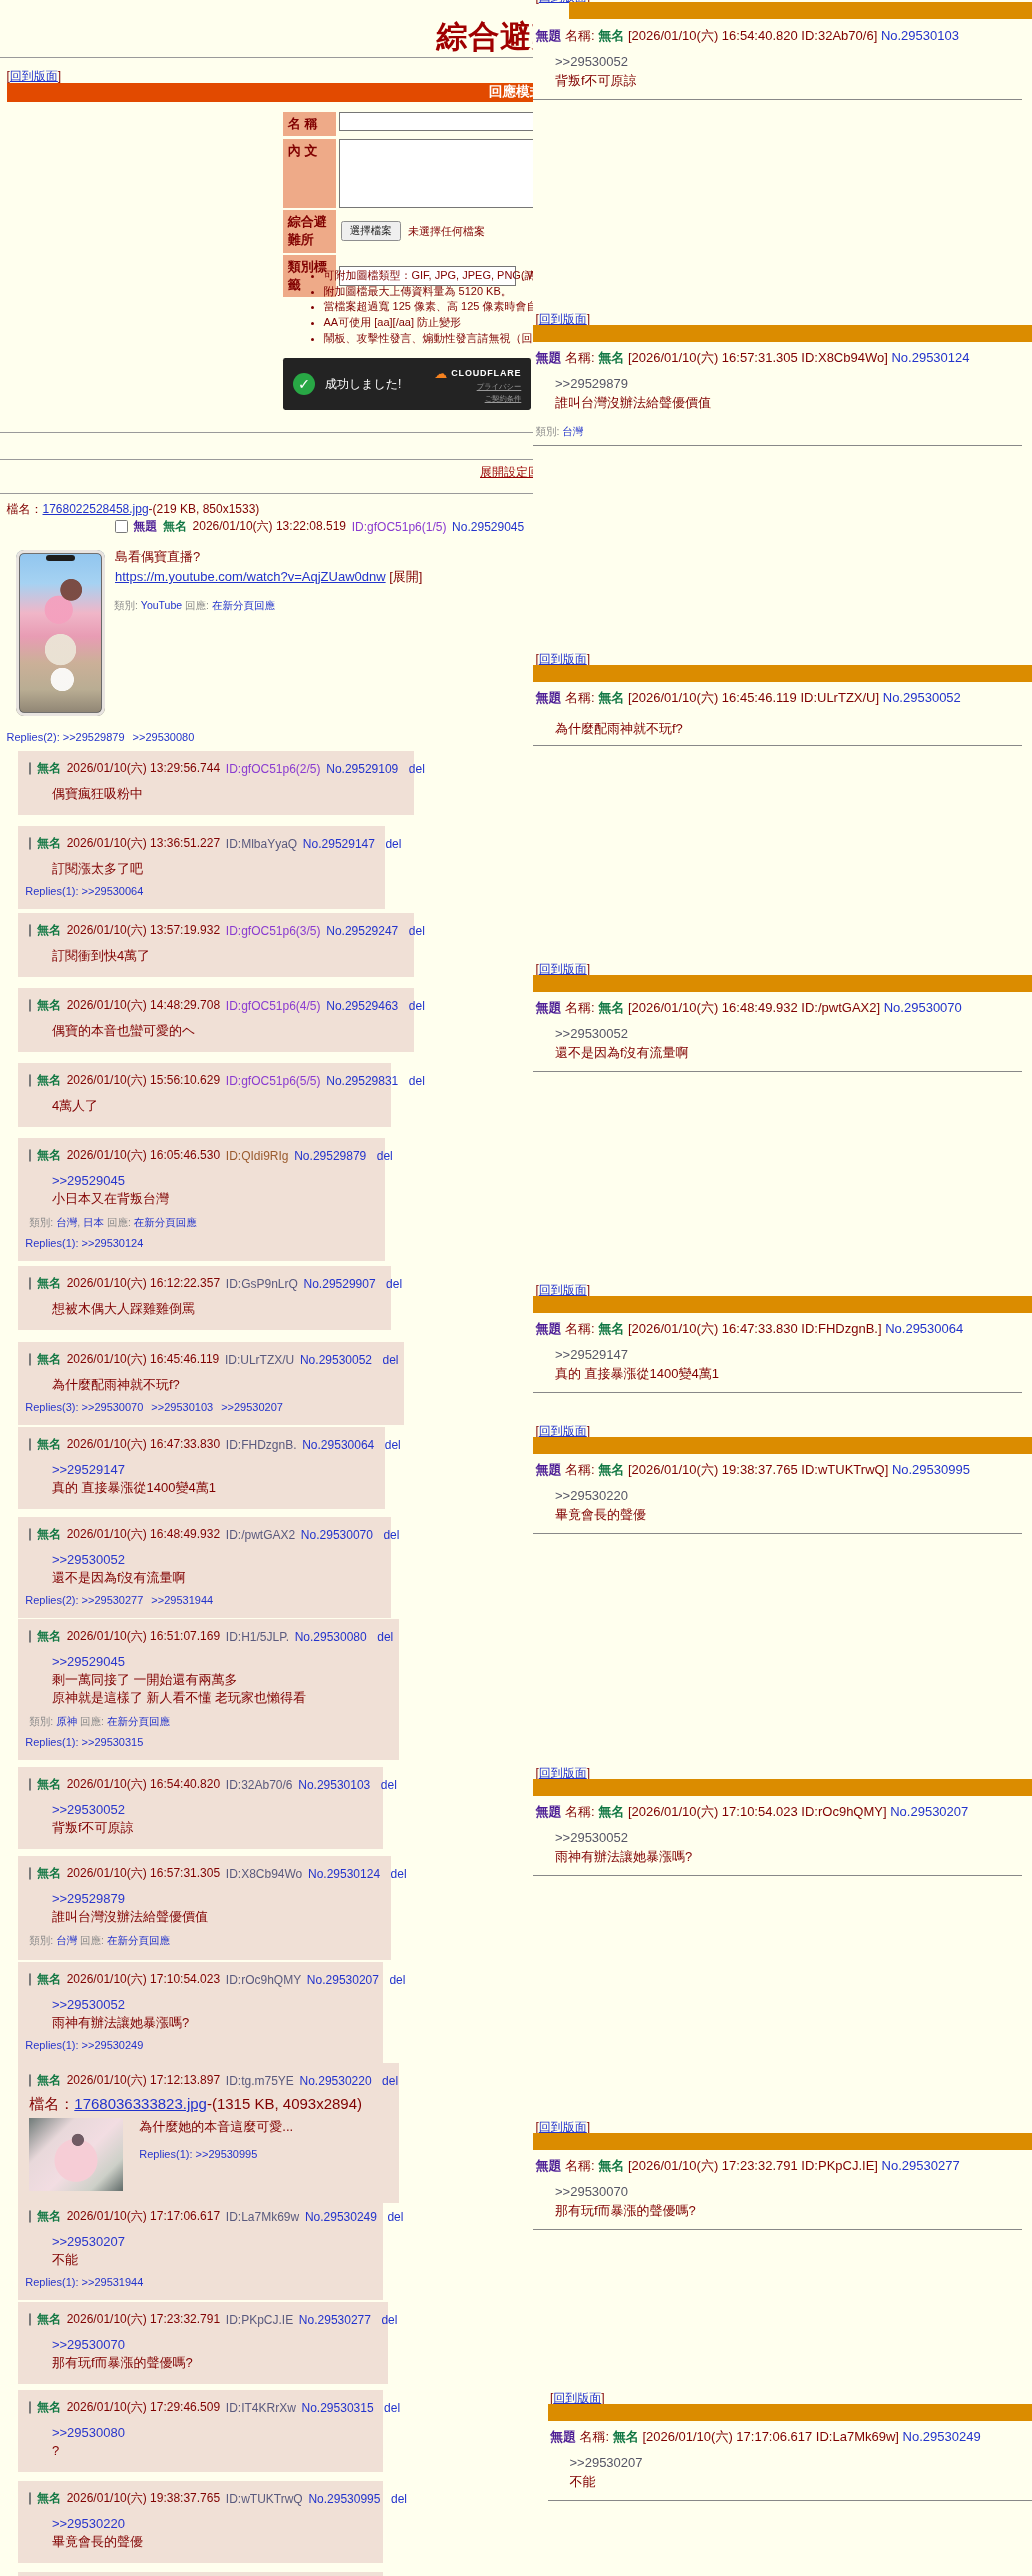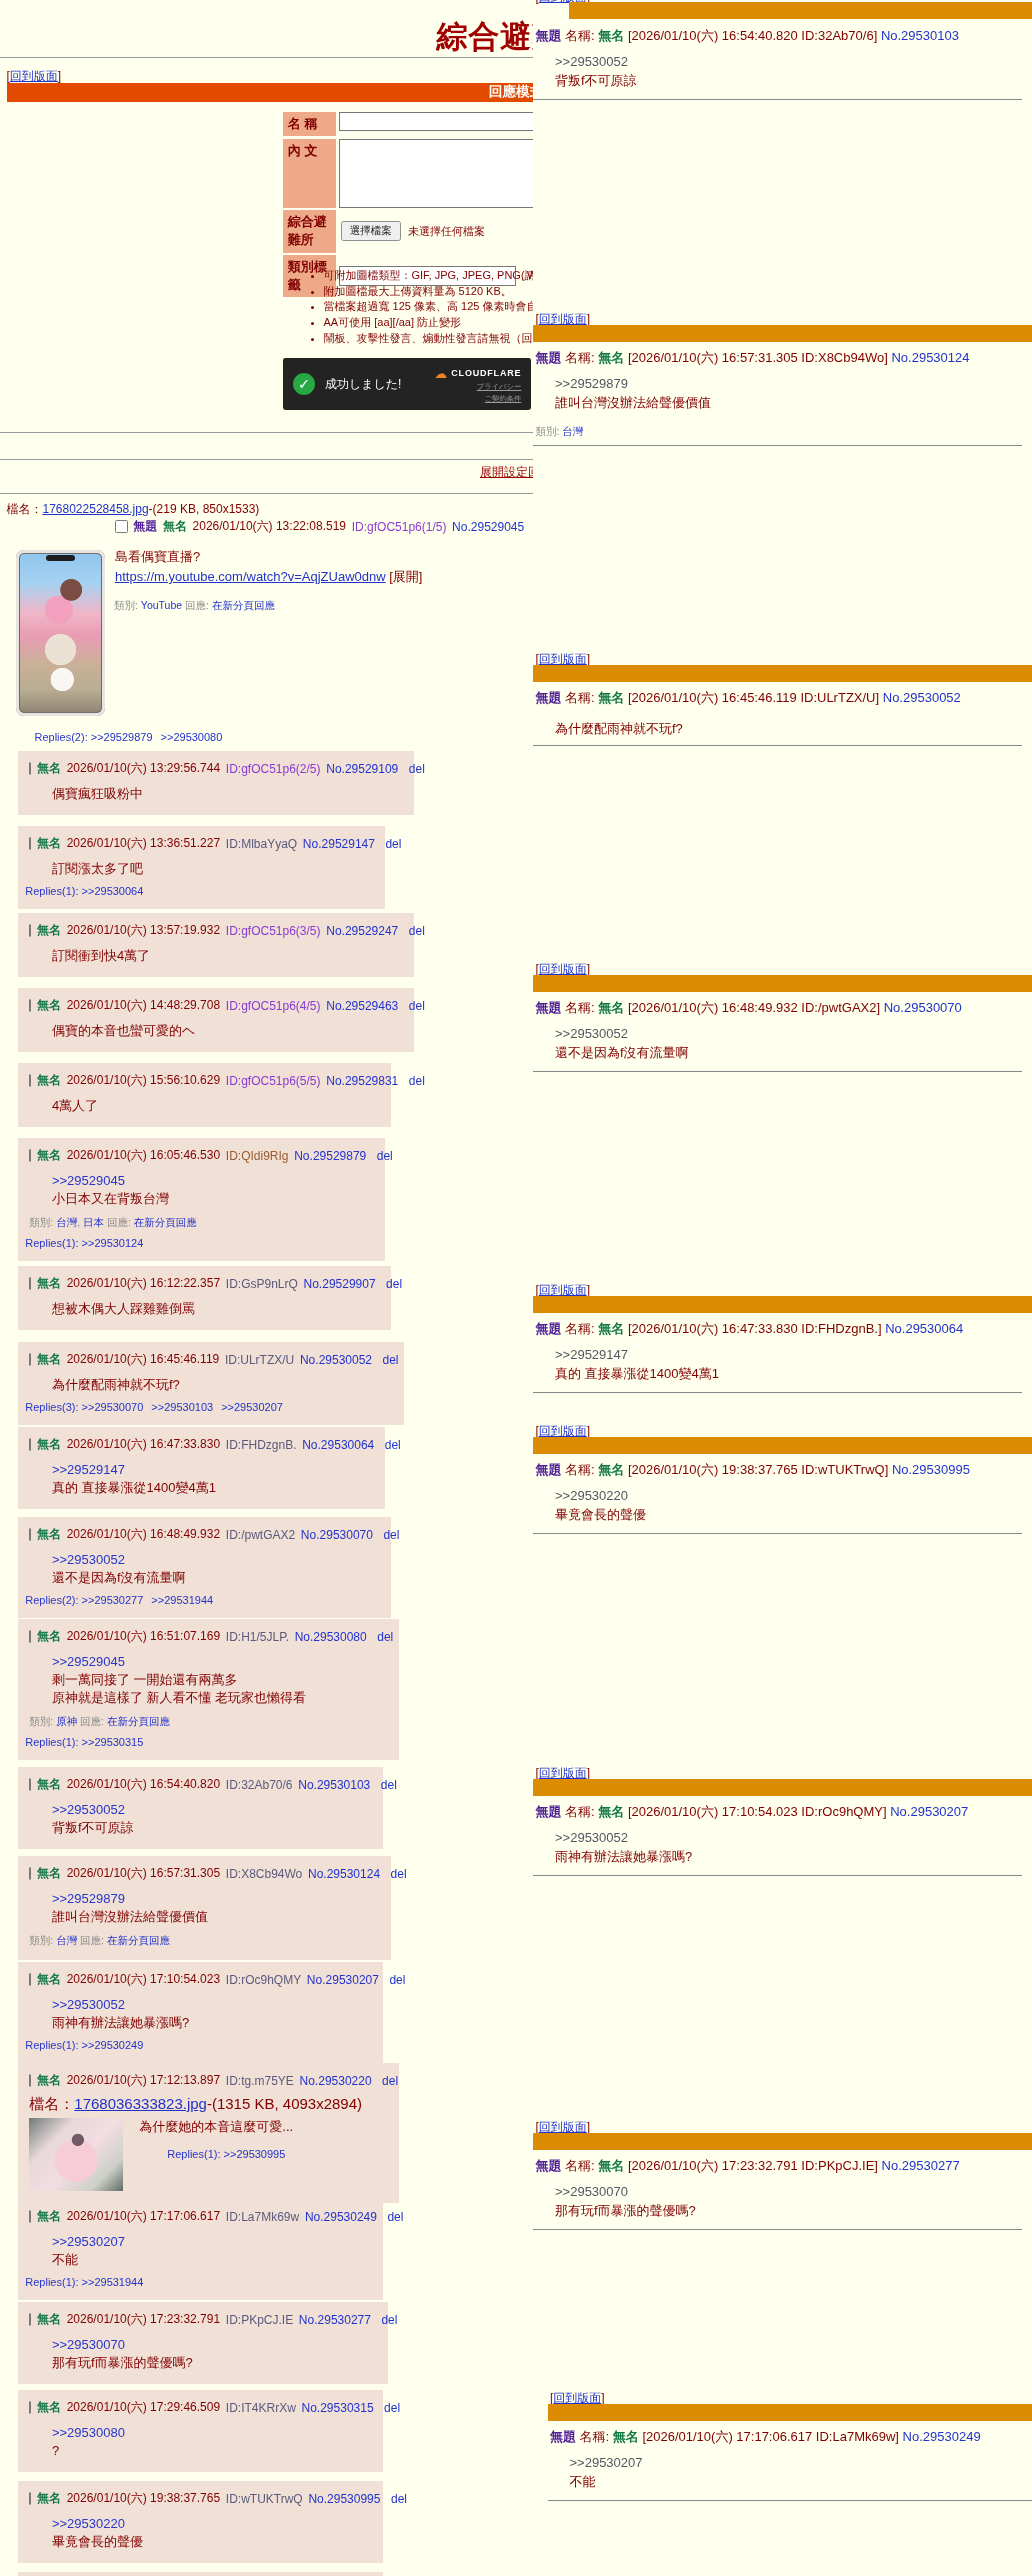--- a/index.html
+++ b/index.html
@@ -57,21 +57,21 @@
   .phead{display:flex;align-items:center;gap:5.7px;font-size:12px;white-space:nowrap;}
   .cb{width:10.5px;height:10.5px;background:#fff;border:0.8px solid #7a7a7a;border-radius:1.6px;display:inline-block;cursor:pointer;}
   .subj{color:#4c1d95;font-weight:bold;}
   .pname{color:#117743;font-weight:bold;}
   .pdate{color:#800000;}
   .id-op{color:#8A3BD0;}
   .id-a{color:#5A5A7E;}
   .id-b{color:#9A5B2E;}
   .ptext{font-size:13px;color:#800000;line-height:18px;}
   .catline{font-size:10.5px;color:#8a8a8a;}
-  .reline{font-size:11px;color:#2836CC;margin-left:28px;}
+  .reline{font-size:11px;color:#2836CC;}
   .reline a{margin-right:8px;}
   
   .rbox{position:absolute;left:18px;background:#F0E0D6;padding:9px 9.7px 12px 11.3px;box-sizing:border-box;}
   .rb-c{margin:8px 0 0 22.6px;}
   .rb-c div{font-size:13px;color:#800000;line-height:18px;}
   .rb-c .q a{color:#2836CC;}
   .rb-cat{margin-top:8px;}
   .rb-re{margin-top:6.5px;margin-left:-4px;}
   .rb-file{margin-top:5.7px;font-size:15px;color:#800000;white-space:nowrap;}
   .rb-row{display:flex;margin-top:4.8px;}

